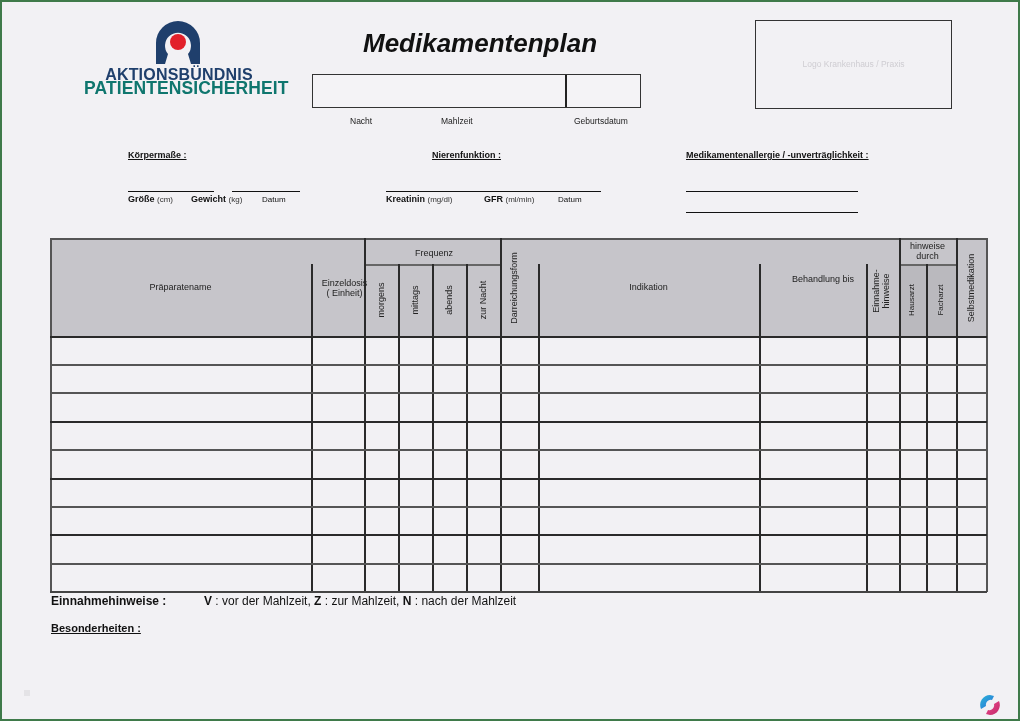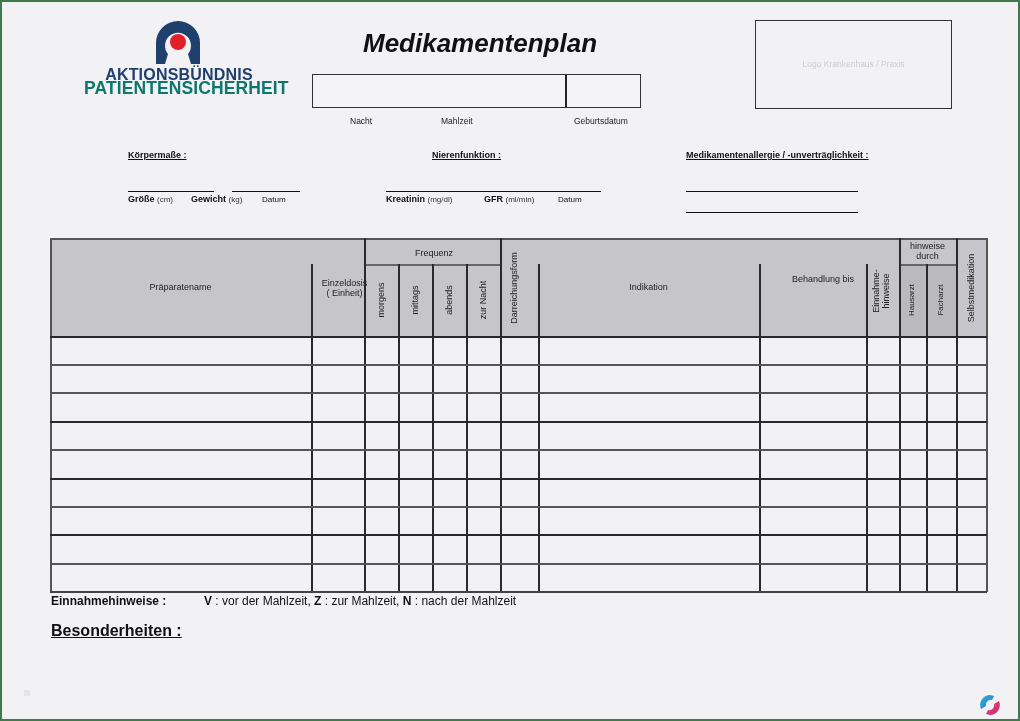--- a/index.html
+++ b/index.html
@@ -50,21 +50,21 @@
   .vline { position: absolute; width: 1.5px; background: #2a2a2a; }
   .hline { position: absolute; height: 1.5px; background: #2a2a2a; }
   .hcell-text { position: absolute; font-size: 9px; text-align: center; color: #222; line-height: 10px; }
   .vtext { position: absolute; font-size: 9px; color: #222; white-space: nowrap;
     transform: rotate(-90deg); transform-origin: center center; text-align: center; line-height: 10px; }
   .row-cell { position: absolute; }
 
   .legend { position: absolute; left: 51px; top: 594px; font-size: 12px; white-space: nowrap; }
   .legend .lbl { font-weight: bold; }
   .legend .txt { position: absolute; left: 153px; top: 0; }
-  .besonder { position: absolute; left: 51px; top: 622px; font-size: 16px; font-weight: bold; text-decoration: underline; }
+  .besonder { position: absolute; left: 51px; top: 622px; font-size: 11px; font-weight: bold; text-decoration: underline; }
 
   .corner-mark { position: absolute; left: 24px; top: 690px; width: 6px; height: 6px; background: #e4e3e6; }
   .badge { position: absolute; left: 978px; top: 693px; width: 24px; height: 24px; }
 </style>
 </head>
 <body>
 
 <div class="frame"></div>
 
 <svg class="logo-mark" viewBox="0 0 46 44">

